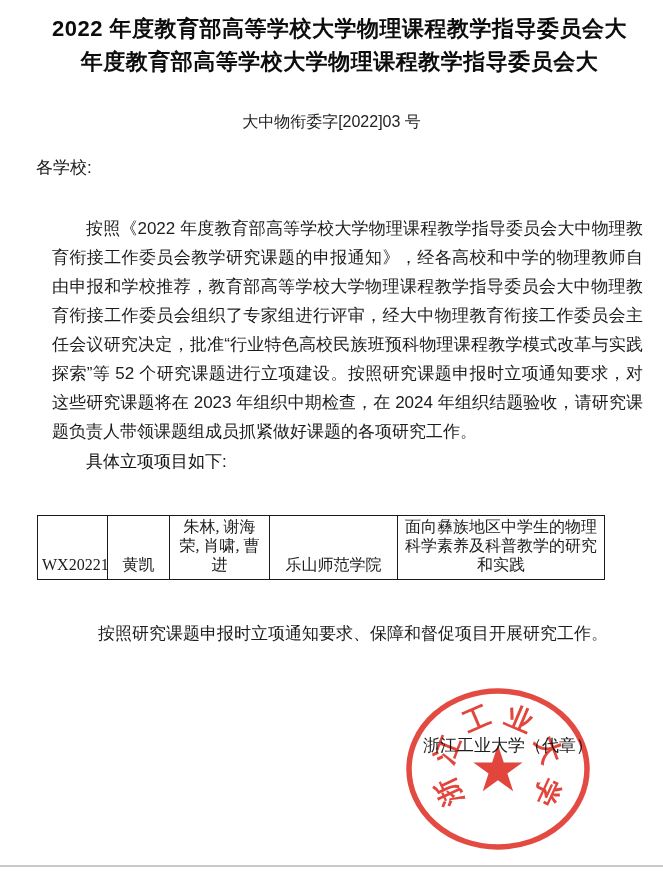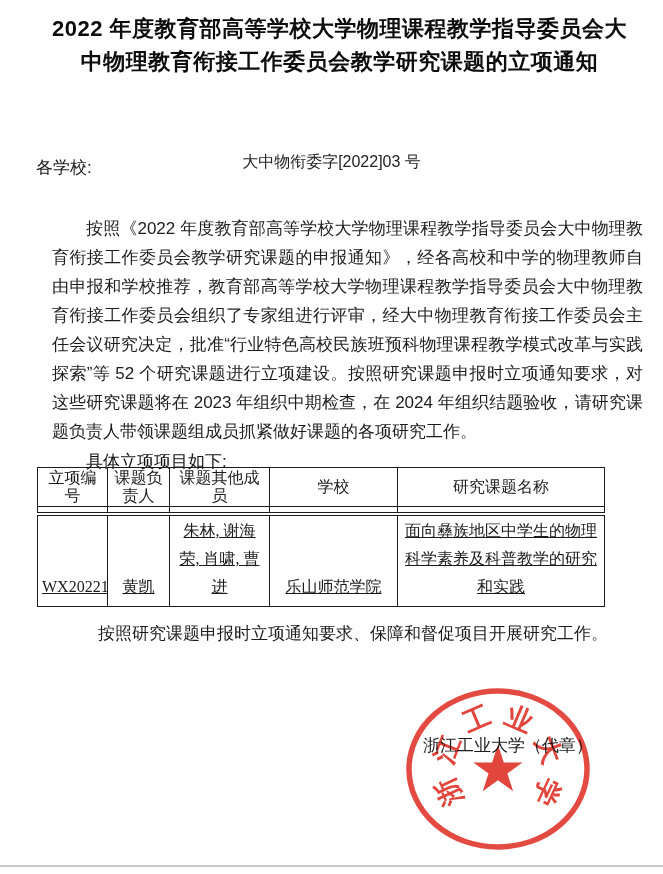--- a/index.html
+++ b/index.html
@@ -23,21 +23,20 @@
     color: #0d0d0d;
     letter-spacing: 0.5px;
   }
   .title span { display: block; padding-left: 16px; }
   .docnum {
     position: absolute;
     top: 112px; left: 0; right: 0;
     text-align: center;
     font-size: 16px;
     color: #222;
-    margin-top: 40px;
   }
   .salutation {
     position: absolute;
     top: 156px; left: 36px;
     font-size: 17px;
   }
   .bodytext {
     position: absolute;
     left: 36px;
     width: 591px;
@@ -68,23 +67,22 @@
     padding: 1px 4px;
     overflow: hidden;
   }
   table.head-tbl { top: 467px; }
   table.head-tbl tr.hrow th { height: 34px; vertical-align: middle; line-height: 18px; }
   table.head-tbl tr.sliver td { height: 5px; padding: 0; }
   table.data-tbl { top: 515px; }
   table.data-tbl td {
     height: 55px;
     vertical-align: bottom;
-    line-height: 28px;
+    line-height: 19px;
     padding-bottom: 5px;
-    text-decoration: underline;
   }
   .sig1 {
     position: absolute;
     top: 721px; left: 36px;
     font-size: 17px;
     letter-spacing: 0.3px;
     color: #1c1c1c;
   }
   .sig2 {
     position: absolute;
@@ -112,56 +110,31 @@
     background: #c9c9c9;
   }
 </style>
 </head>
 <body>
 
 <div class="page">
 
   <h1 class="title">
     <span>2022 年度教育部高等学校大学物理课程教学指导委员会大</span>
-    <span>中物理教育衔接工作委员会教学研究课题的立项通知</span>
+    <span>年度教育部高等学校大学物理课程教学指导委员会大</span>
   </h1>
 
   <div class="docnum">大中物衔委字[2022]03 号</div>
 
   <div class="salutation">各学校:</div>
 
   <p class="bodytext para1">按照《2022 年度教育部高等学校大学物理课程教学指导委员会大中物理教育衔接工作委员会教学研究课题的申报通知》，经各高校和中学的物理教师自由申报和学校推荐，教育部高等学校大学物理课程教学指导委员会大中物理教育衔接工作委员会组织了专家组进行评审，经大中物理教育衔接工作委员会主任会议研究决定，批准“行业特色高校民族班预科物理课程教学模式改革与实践探索”等 52 个研究课题进行立项建设。按照研究课题申报时立项通知要求，对这些研究课题将在 2023 年组织中期检查，在 2024 年组织结题验收，请研究课题负责人带领课题组成员抓紧做好课题的各项研究工作。</p>
 
   <p class="bodytext intro">具体立项项目如下:</p>
 
-  <table class="tbl head-tbl">
-    <colgroup>
-      <col style="width:70px">
-        <col style="width:62px">
-        <col style="width:100px">
-        <col style="width:128px">
-        <col style="width:207px">
-    </colgroup>
-    <tbody>
-        <tr class="hrow">
-      <th>立项编号</th>
-      <th>课题负责人</th>
-      <th>课题其他成员</th>
-      <th>学校</th>
-      <th>研究课题名称</th>
-    </tr>
-    <tr class="sliver">
-      <td></td>
-      <td></td>
-      <td></td>
-      <td></td>
-      <td></td>
-    </tr>
-  </tbody>
-    </table>
 
   <table class="tbl data-tbl">
     <colgroup>
       <col style="width:70px">
         <col style="width:62px">
         <col style="width:100px">
         <col style="width:128px">
         <col style="width:207px">
     </colgroup>
     <tbody>

